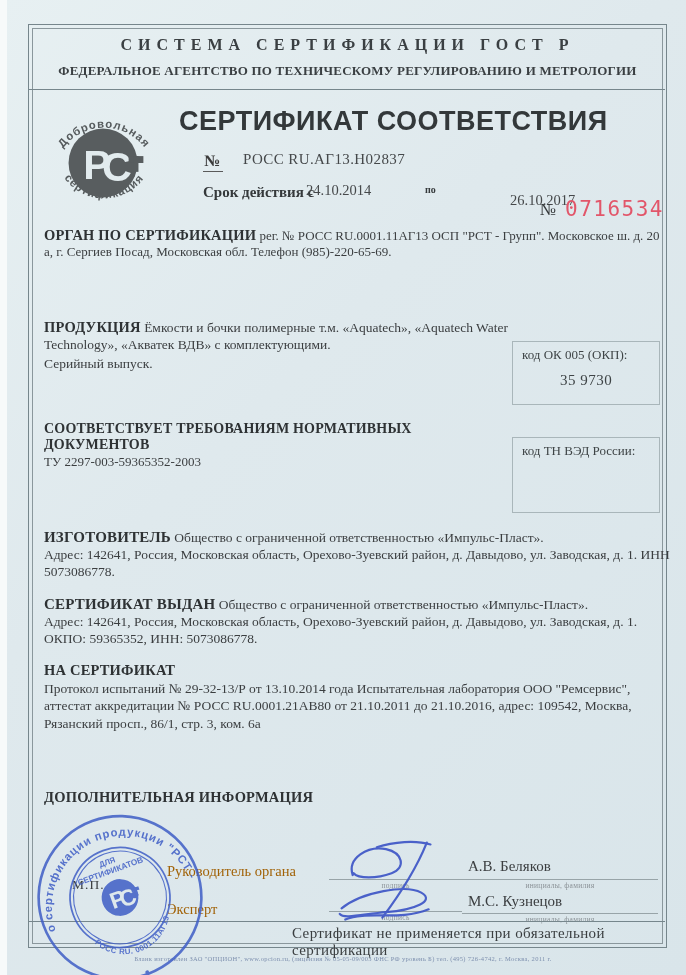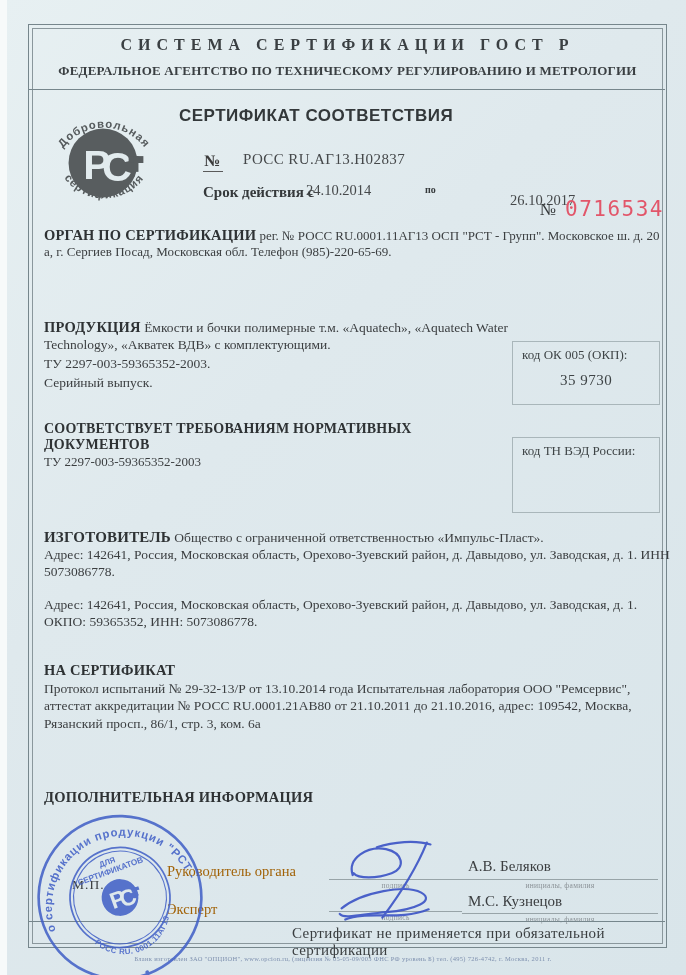--- a/index.html
+++ b/index.html
@@ -10,21 +10,21 @@
   svg{overflow:visible;display:block;}
   .scan-edge{left:0;top:0;width:7px;height:100%;background:#f7fafa;}
   .frame-outer{left:28px;top:24px;width:637px;height:922px;border:1px solid #76868c;}
   .frame-inner{position:absolute;left:3px;top:3px;right:3px;bottom:3px;border:1px solid #8a979c;}
   .sys1{left:29px;top:36px;width:637px;text-align:center;font-weight:bold;font-size:16px;
         letter-spacing:6px;color:#3a3f42;}
   .sys2{left:29px;top:63px;width:637px;text-align:center;font-weight:bold;font-size:13px;
         letter-spacing:.2px;color:#3a3f42;}
   .rule{height:1px;background:#76868c;}
   .title{left:179px;top:106px;font-family:"Liberation Sans",sans-serif;font-weight:bold;
-         font-size:17px;letter-spacing:.5px;color:#33383a;}
+         font-size:27px;letter-spacing:.5px;color:#33383a;}
   .no-label{left:203px;top:152px;font-weight:bold;font-size:16px;color:#3b3b3b;
             border-bottom:1px solid #5a5a5a;padding:0 3px 1px 1px;}
   .no-value{left:243px;top:151px;font-size:15px;color:#45484a;letter-spacing:.4px;}
   .val-label{left:203px;top:184px;font-weight:bold;font-size:15px;color:#35393b;}
   .val-from{left:306px;top:182px;font-size:14.5px;color:#45484a;}
   .val-po{left:425px;top:184px;font-weight:bold;font-size:10px;color:#35393b;}
   .val-to{left:469px;top:192px;font-size:14.5px;color:#45484a;margin-left:41px;}
   .blank-no{left:540px;top:200px;font-size:17px;color:#35393b;}
   .blank-num{left:565px;top:197px;font-family:"DejaVu Sans Mono",monospace;font-size:21px;
              letter-spacing:1.5px;color:#e2566a;}
@@ -108,21 +108,20 @@
 <div class="abs organ para">
   <span class="lbl">ОРГАН ПО СЕРТИФИКАЦИИ</span>
   <span>рег. № РОСС RU.0001.11АГ13 ОСП "РСТ - Групп". Московское ш. д. 20 а, г. Сергиев Посад, Московская обл. Телефон (985)-220-65-69.</span>
 </div>
 
 <div class="abs product para">
   <div>
     <span class="lbl">ПРОДУКЦИЯ</span>
     <span>Ёмкости и бочки полимерные т.м. «Aquatech», «Aquatech Water Technology», «Акватек ВДВ» с комплектующими.</span>
   </div>
-  <div class="tu-line">ТУ 2297-003-59365352-2003.</div>
   <div class="serial-line">Серийный выпуск.</div>
 </div>
 
 <div class="abs codebox box1">
   <div class="cb-label">код ОК 005 (ОКП):</div>
   <div class="cb-value">35 9730</div>
 </div>
 
 <div class="abs conforms">
   <div class="lbl" style="font-size:14px;">СООТВЕТСТВУЕТ ТРЕБОВАНИЯМ НОРМАТИВНЫХ ДОКУМЕНТОВ</div>
@@ -135,20 +134,24 @@
 
 <div class="abs manuf para">
   <div>
     <span class="lbl" style="font-size:15px;">ИЗГОТОВИТЕЛЬ</span>
     <span>Общество с ограниченной ответственностью «Импульс-Пласт».</span>
   </div>
   <div>Адрес: 142641, Россия, Московская область, Орехово-Зуевский район, д. Давыдово, ул. Заводская, д. 1. ИНН 5073086778.</div>
 </div>
 
 <div class="abs issued para">
+  <div>
+    <span class="lbl" style="font-size:15px;">СЕРТИФИКАТ ВЫДАН</span>
+    <span>Общество с ограниченной ответственностью «Импульс-Пласт».</span>
+  </div>
   <div>Адрес: 142641, Россия, Московская область, Орехово-Зуевский район, д. Давыдово, ул. Заводская, д. 1.</div>
   <div>ОКПО: 59365352, ИНН: 5073086778.</div>
 </div>
 
 <div class="abs basis para">
   <div class="lbl">НА СЕРТИФИКАТ</div>
   <div>Протокол испытаний № 29-32-13/Р от 13.10.2014 года Испытательная лаборатория ООО "Ремсервис", аттестат аккредитации № РОСС RU.0001.21АВ80 от 21.10.2011 до 21.10.2016, адрес: 109542, Москва, Рязанский просп., 86/1, стр. 3, ком. 6а</div>
 </div>
 
 <div class="abs addinfo">

